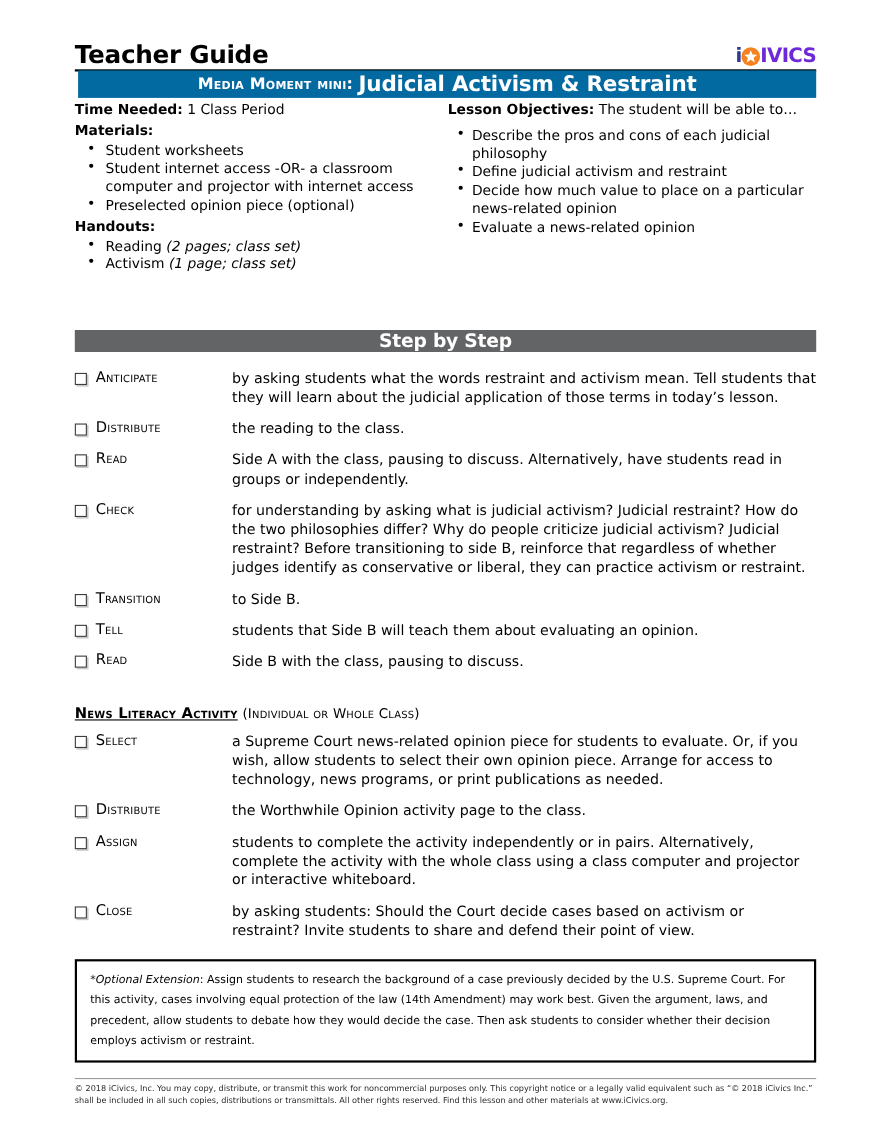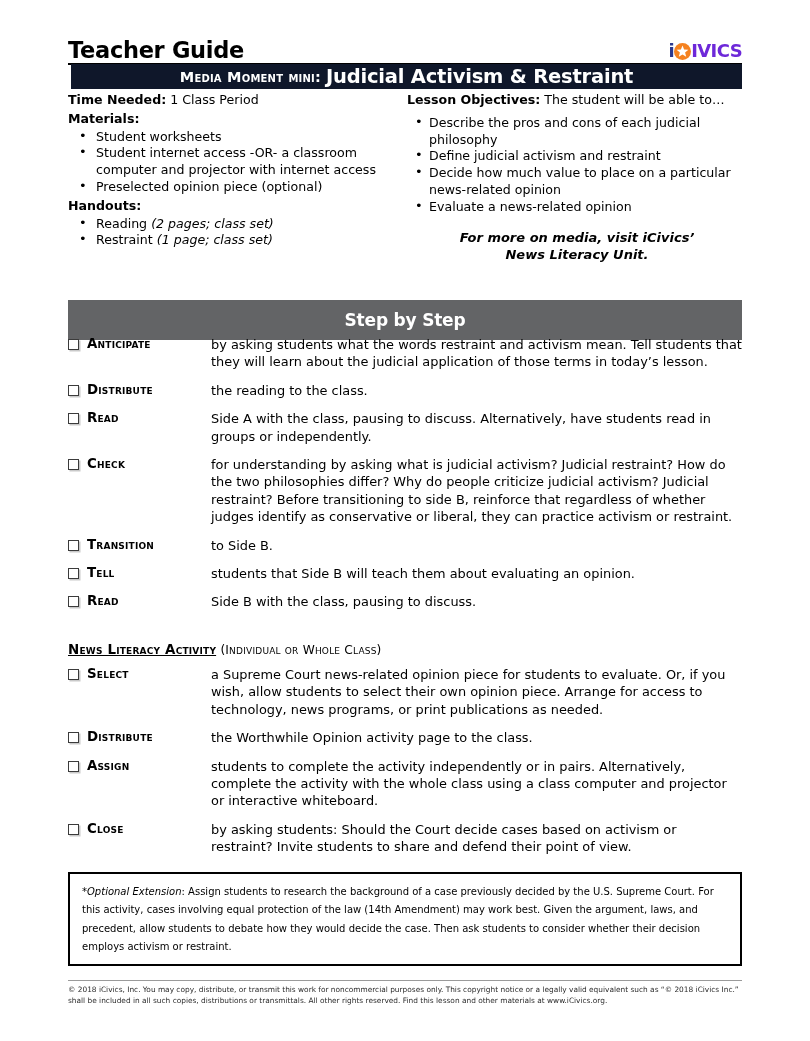--- a/index.html
+++ b/index.html
@@ -90,21 +90,21 @@
     background: #000;
   }
 
   
   .title-bar {
     position: absolute;
     left: 71px;
     top: 64px;
     width: 671px;
     height: 25px;
-    background: #0f172a;
+    background: #0369a1;
     color: #ffffff;
     display: flex;
     align-items: center;
     justify-content: center;
     overflow: hidden;
   }
   .title-bar .mm {
     font-size: 14.5px;
     font-weight: bold;
     font-variant: small-caps;
@@ -187,21 +187,21 @@
     line-height: 17px;
     padding: 0 18px;
   }
 
   
   .sbs-bar {
     position: absolute;
     left: 68px;
     top: 300px;
     width: 674px;
-    height: 40px;
+    height: 20px;
     background: #636466;
     color: #ffffff;
     display: flex;
     align-items: center;
     justify-content: center;
     font-weight: bold;
     font-size: 17px;
     letter-spacing: -0.2px;
   }
 
@@ -229,21 +229,21 @@
     width: 9px;
     height: 9px;
     border: 1.5px solid #3b3b3b;
     background: #ffffff;
     box-shadow: 1.5px 1.5px 0 0 #c9c9c9;
     margin-top: 3px;
     margin-right: 8px;
     flex: 0 0 auto;
   }
   .step-label {
-    font-weight: bold;
+    font-weight: normal;
     font-variant: small-caps;
     font-size: 13.4px;
     line-height: 16px;
     letter-spacing: 0.2px;
     white-space: nowrap;
   }
   .step-text {
     flex: 1 1 auto;
     font-size: 12.9px;
     line-height: 17.4px;
@@ -353,41 +353,37 @@
       <li>Preselected opinion piece (optional)</li>
     </ul>
 
     <div class="section-head">Handouts:</div>
     <ul class="bullets">
       <li>
         <span>Reading</span>
         <span class="ital">(2 pages; class set)</span>
       </li>
       <li>
-        <span>Restraint</span>
+        <span>Activism</span>
         <span class="ital">(1 page; class set)</span>
       </li>
     </ul>
   </div>
 
   <div class="col-right">
     <div>
       <span class="lbl">Lesson Objectives:</span>
       <span>The student will be able to…</span>
     </div>
     <ul class="obj">
       <li>Describe the pros and cons of each judicial philosophy</li>
       <li>Define judicial activism and restraint</li>
       <li>Decide how much value to place on a particular news-related opinion</li>
       <li>Evaluate a news-related opinion</li>
     </ul>
-    <div class="promo">
-      <div>For more on media, visit iCivics’</div>
-      <div>News Literacy Unit.</div>
-    </div>
   </div>
 
   <div class="sbs-bar">Step by Step</div>
 
   <div class="steps">
     <div class="step">
       <div class="cb-wrap">
         <span class="checkbox"></span>
         <span class="step-label">Anticipate</span>
       </div>

